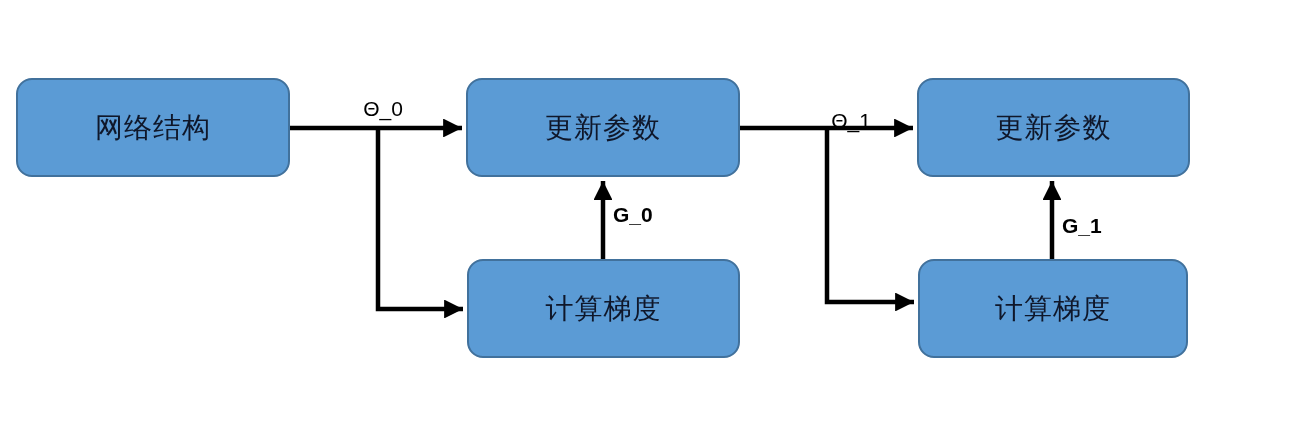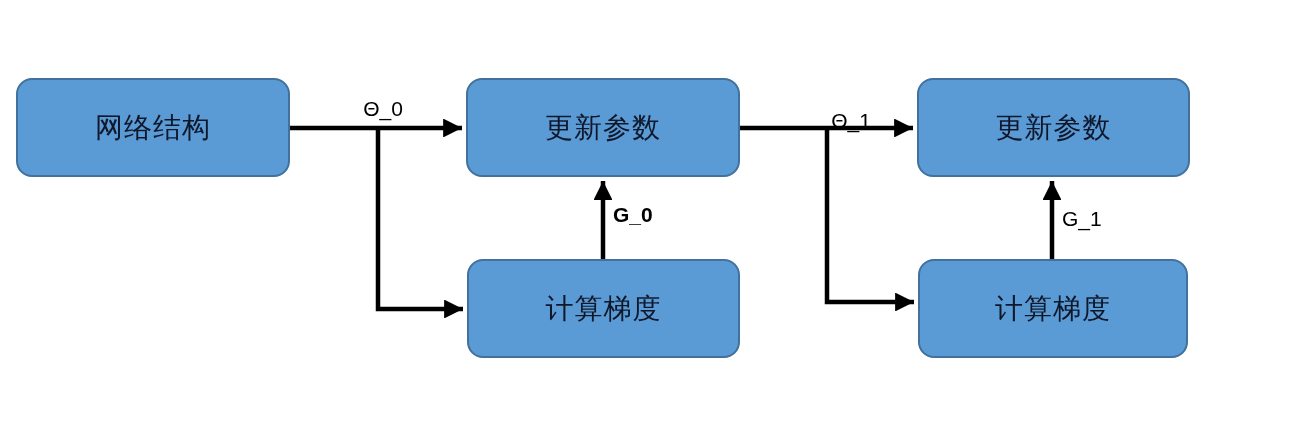--- a/index.html
+++ b/index.html
@@ -51,21 +51,21 @@
   .edge-label {
     position: absolute;
     font-family: "Liberation Sans", sans-serif;
     font-size: 21px;
     color: #000000;
     white-space: nowrap;
   }
   .label-theta0 { left: 348px;  top: 97px;  width: 70px; text-align: center; }
   .label-theta1 { left: 816px;  top: 97px;  width: 70px; text-align: center; margin-top: 12px; }
   .label-g0     { left: 613px;  top: 203px; font-weight: bold; }
-  .label-g1     { left: 1062px; top: 207px; }
+  .label-g1     { left: 1062px; top: 214px; font-weight: bold; }
 </style>
 </head>
 <body>
 
 <div class="canvas">
 
   <svg class="edges" viewBox="0 0 1289 440" xmlns="http://www.w3.org/2000/svg">
     <defs>
       <marker id="arrow" viewBox="0 0 10 10" refX="10" refY="5" markerWidth="4.2" markerHeight="4.2" orient="auto-start-reverse">
         <path class="arrowhead-shape" d="M 0 0 L 10 5 L 0 10 z"></path>

